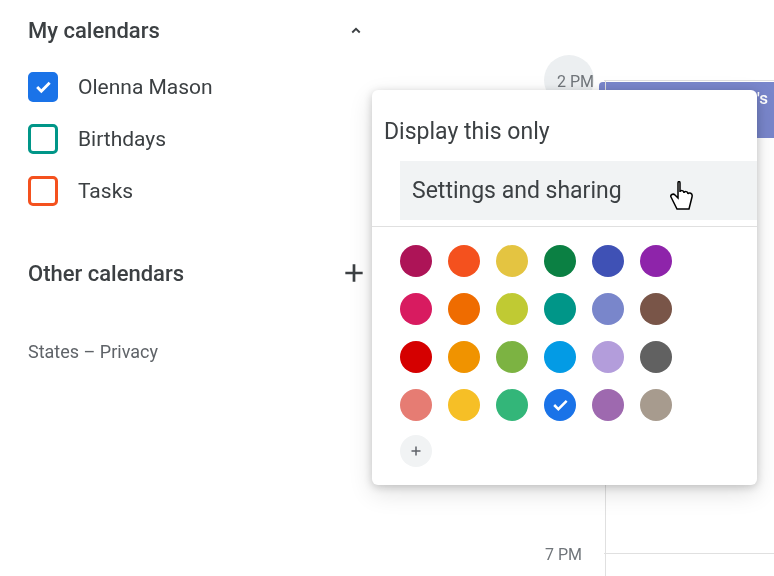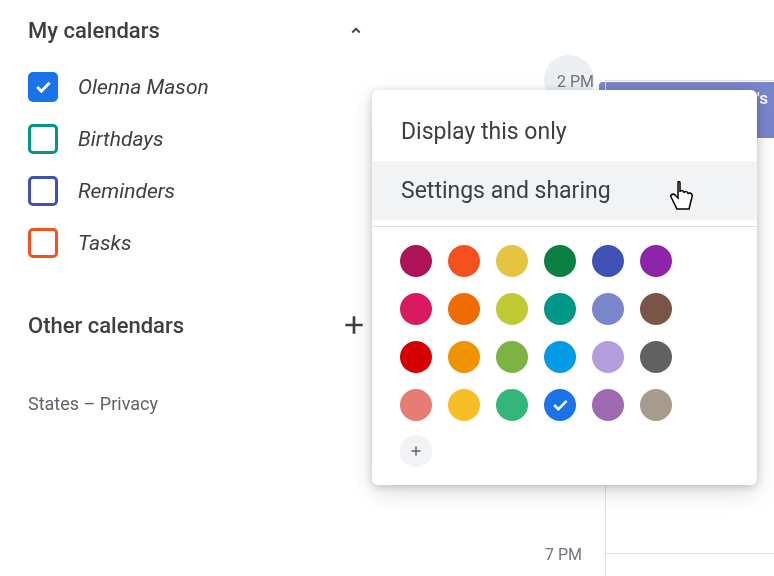--- a/index.html
+++ b/index.html
@@ -55,21 +55,20 @@
       display: flex;
       align-items: center;
       justify-content: center;
       flex-shrink: 0;
     }
     .cal-checkbox.checked svg { display: block; }
     .cal-checkbox svg { display: none; width: 20px; height: 20px; }
     .cal-label {
       font-size: 21px;
       color: #3c4043;
-      font-style: italic;
     }
     .other-header {
       margin-top: 36px;
       padding-bottom: 14px;
     }
     .other-header h2 { font-size: 22px; font-weight: 500; }
     .plus-btn {
       width: 28px;
       height: 28px;
       display: flex;
@@ -127,29 +126,29 @@
       left: 372px;
       top: 90px;
       width: 385px;
       background: #fff;
       border-radius: 6px;
       box-shadow: 0 2px 8px rgba(0,0,0,0.18), 0 8px 24px rgba(0,0,0,0.12);
       padding: 12px 0 18px 0;
       z-index: 10;
     }
     .menu-item {
-      padding: 16px 29px;
+      padding: 16px 12px;
       font-size: 23px;
       color: #3c4043;
       cursor: pointer;
       display: flex;
       align-items: center;
       position: relative;
     }
-    .menu-item.hover { background: #f1f3f4; }
+    .menu-item.hover { background: #f1f3f4; margin-left: 28px; }
     .color-grid {
       padding: 18px 28px 0 28px;
       display: grid;
       grid-template-columns: repeat(6, 32px);
       gap: 16px;
     }
     .color-swatch {
       width: 32px;
       height: 32px;
       border-radius: 50%;
@@ -201,24 +200,20 @@
         <span class="cal-checkbox checked" style="border-color: rgb(26, 115, 232); background: rgb(26, 115, 232);">
           <svg viewBox="0 0 24 24">
             <path d="M5 12l5 5L20 7" fill="none" stroke="#fff" stroke-width="3.5"></path>
           </svg>
         </span>
         <span class="cal-label">Olenna Mason</span>
       </li>
       <li class="cal-item">
         <span class="cal-checkbox" style="border-color: rgb(0, 150, 136);"></span>
         <span class="cal-label">Birthdays</span>
-      </li>
-      <li class="cal-item">
-        <span class="cal-checkbox" style="border-color: rgb(63, 81, 181);"></span>
-        <span class="cal-label">Reminders</span>
       </li>
       <li class="cal-item">
         <span class="cal-checkbox" style="border-color: rgb(244, 81, 30);"></span>
         <span class="cal-label">Tasks</span>
       </li>
     </ul>
 
   <div class="section-header other-header">
     <h2>Other calendars</h2>
     <span class="plus-btn">

